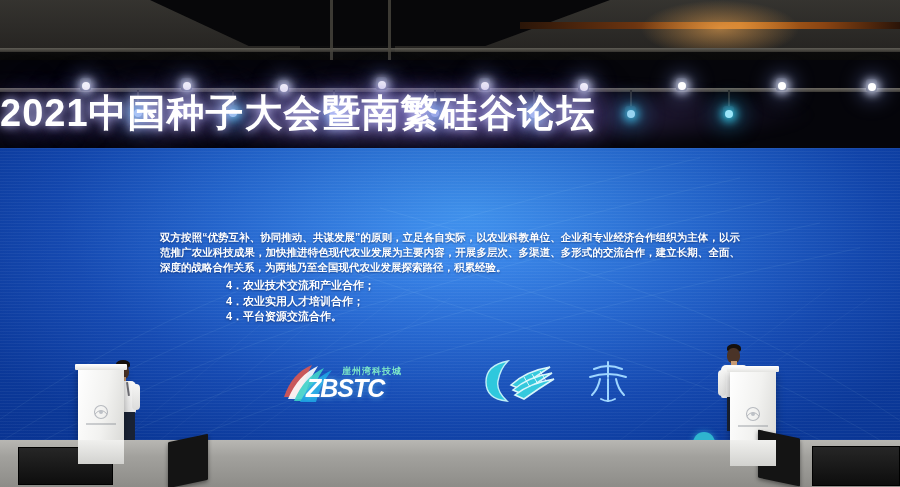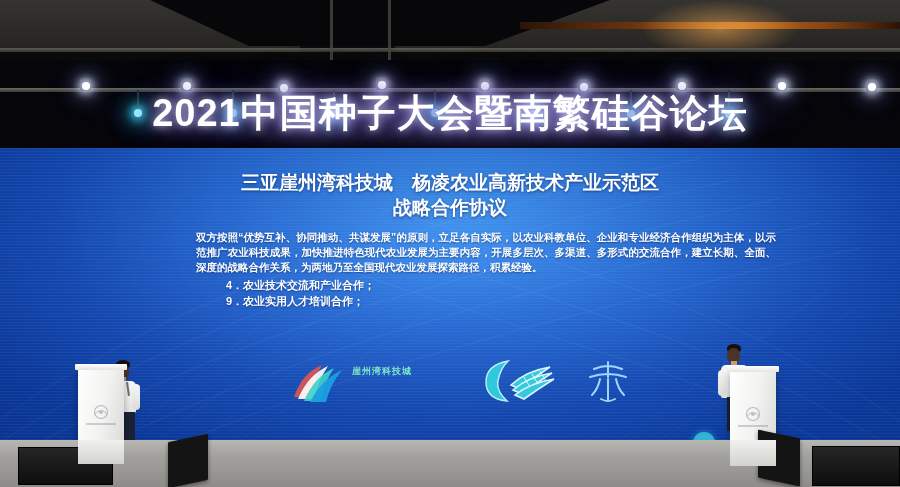--- a/index.html
+++ b/index.html
@@ -36,21 +36,21 @@
     box-shadow:0 0 8px 4px rgba(225,230,255,.85), 0 0 20px 9px rgba(150,170,255,.35); }
   .lamp.cyan::after { background:#9ff6ff;
     box-shadow:0 0 8px 4px rgba(50,220,245,.8), 0 0 20px 10px rgba(20,180,220,.35); }
   .lamp-stem { position:absolute; width:2px; height:16px; background:#2c2a28; }
 
   
   .banner { position:absolute; left:0; top:84px; width:900px; height:62px; }
   .banner-glow { position:absolute; left:90px; top:-4px; width:720px; height:70px;
     background:radial-gradient(ellipse at 50% 50%, rgba(120,90,190,.45), rgba(60,40,120,0) 72%);
     filter:blur(6px); }
-  .banner-title { position:absolute; left:0; top:0; width:900px; text-align:center;
+  .banner-title { position:absolute; left:0; top:0; width:900px; text-align:left;
     font-size:38px; font-weight:bold; color:#fff; letter-spacing:1px; line-height:58px;
     text-shadow:0 0 10px rgba(200,200,255,.95), 0 0 26px rgba(140,130,230,.75),
                 0 0 44px rgba(110,90,200,.5); white-space:nowrap; }
 
   
   .led { position:absolute; left:0; top:148px; width:900px; height:292px;
     background:
       radial-gradient(ellipse at 52% 22%, #2f8bf2 0%, #1a66e0 38%, #1050cf 62%, #0c42bb 100%);
     overflow:hidden; }
   .led-scan { position:absolute; inset:0;
@@ -59,32 +59,32 @@
   .led-vign { position:absolute; inset:0;
     background:radial-gradient(ellipse at 50% 35%, rgba(255,255,255,.10), rgba(0,0,0,.22) 85%); }
 
   .led-head { position:absolute; left:0; top:22px; width:900px; text-align:center;
     color:#ffffff; font-weight:bold; font-size:19px; line-height:25px;
     text-shadow:0 1px 3px rgba(0,20,70,.55); }
   .led-head .l2 { display:block; }
 
   .led-body { position:absolute; left:160px; top:82px; width:580px;
     color:#fff; font-size:10.5px; line-height:15px; font-weight:bold;
-    text-shadow:0 1px 2px rgba(0,20,70,.5); text-align:justify;margin-left:36px; }
+    text-shadow:0 1px 2px rgba(0,20,70,.5); text-align:justify; }
 
   .led-list { position:absolute; left:160px; top:130px; width:580px;
     color:#fff; font-size:11px; line-height:15.5px; font-weight:bold;
     text-shadow:0 1px 2px rgba(0,20,70,.5); }
   .led-list .row { display:block; white-space:pre; }
   .led-time { position:absolute; left:160px; top:190px; color:#fff;
     font-size:11.5px; font-weight:bold; text-shadow:0 1px 2px rgba(0,20,70,.5); }
 
   
   .logo-row { position:absolute; left:0; top:205px; width:900px; height:58px; }
-  .logo-szbstc { position:absolute; left:288px; top:4px; width:140px; height:48px; }
+  .logo-szbstc { position:absolute; left:278px; top:4px; width:140px; height:48px; }
   .szb-text { position:absolute; left:28px; top:17px; font-size:25px; font-weight:bold;
     font-style:italic; color:#ffffff; letter-spacing:-1px;
     text-shadow:0 0 6px rgba(120,230,255,.55); font-family:"Liberation Sans", sans-serif; }
   .szb-cn { position:absolute; left:64px; top:8px; font-size:9px; font-weight:bold;
     color:#7fe9c8; letter-spacing:1px; }
   .logo-leaf { position:absolute; left:478px; top:2px; width:90px; height:52px; }
   .logo-callig { position:absolute; left:578px; top:4px; width:60px; height:50px; }
 
   .corner-badge { position:absolute; left:693px; top:432px; width:22px; height:22px;
     border-radius:50%; background:#2fb5cf; display:flex; align-items:center;
@@ -197,43 +197,41 @@
         <path d="M200 292 L 410 140"></path>
           <path d="M240 292 L 450 150"></path>
         <path d="M620 292 L 830 140"></path>
           <path d="M660 292 L 870 150"></path>
       </g>
     </svg>
 
     <div class="led-vign"></div>
     <div class="led-scan"></div>
 
-    <div class="led-head">
-      <span>三亚崖州湾科技城　杨凌农业高新技术产业示范区</span>
-      <span class="l2">战略合作协议</span>
-    </div>
 
     <div class="led-body">双方按照“优势互补、协同推动、共谋发展”的原则，立足各自实际，以农业科教单位、企业和专业经济合作组织为主体，以示范推广农业科技成果，加快推进特色现代农业发展为主要内容，开展多层次、多渠道、多形式的交流合作，建立长期、全面、深度的战略合作关系，为两地乃至全国现代农业发展探索路径，积累经验。</div>
 
     <div class="led-list">
       <span class="row">　　　　　　4．农业技术交流和产业合作；</span>
-      <span class="row">　　　　　　9．农业实用人才培训合作；</span>
+      <span class="row">　　　　　　4．农业实用人才培训合作；</span>
+      <span class="row">　　　　　　4．平台资源交流合作。</span>
     </div>
 
 
     <div class="logo-row">
 
       <div class="logo-szbstc">
         <svg viewBox="0 0 140 48" width="140" height="48">
           <path d="M6 40 Q 14 16 34 8 Q 26 22 22 40 Z" fill="#e8574a" opacity=".85"></path>
           <path d="M10 42 Q 20 18 40 9 Q 30 24 26 42 Z" fill="#ffffff" opacity=".9"></path>
           <path d="M16 44 Q 26 20 46 11 Q 36 26 32 44 Z" fill="#3fd2c7" opacity=".9"></path>
           <path d="M22 45 Q 34 22 54 13 Q 42 28 38 45 Z" fill="#1c9fe0" opacity=".95"></path>
         </svg>
         <div class="szb-cn">崖州湾科技城</div>
+        <div class="szb-text">ZBSTC</div>
       </div>
 
       <div class="logo-leaf">
         <svg viewBox="0 0 90 52" width="90" height="52">
           <path d="M30 6 Q 8 10 8 27 Q 8 44 29 46 Q 18 36 20 26 Q 22 14 30 6 Z" fill="#2fc8dd" stroke="#bff0f8" stroke-width="1.4"></path>
           <g stroke="#d8f6fb" stroke-width="1.6" fill="#35c9dd">
             <path d="M33 30 Q 48 16 72 12 Q 56 22 42 34 Z"></path>
             <path d="M35 35 Q 50 22 74 18 Q 58 28 44 39 Z"></path>
             <path d="M37 40 Q 52 28 76 24 Q 60 34 46 44 Z"></path>
           </g>

